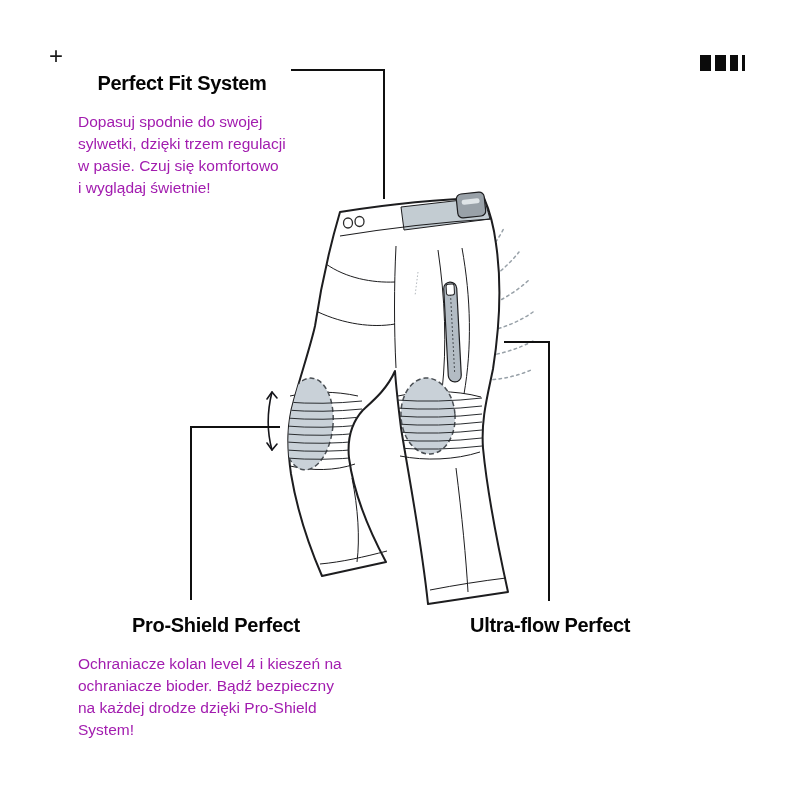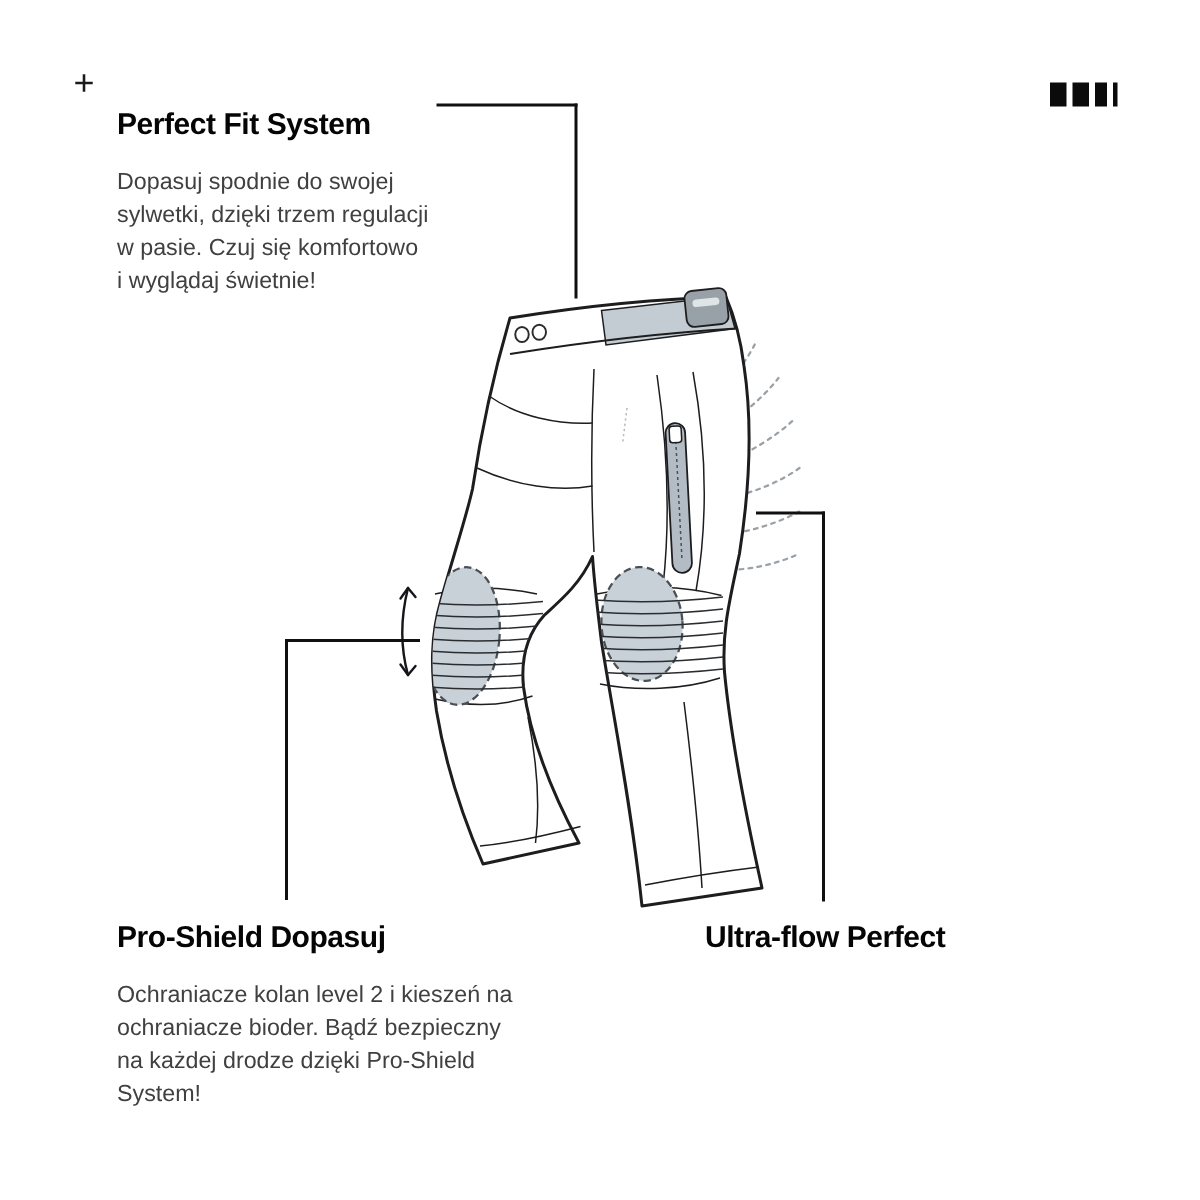--- a/index.html
+++ b/index.html
@@ -15,24 +15,24 @@
     color: #1a1a1a; line-height: 1; cursor: pointer; z-index: 12;
   }
   .logo { left: 700px; top: 55px; display: flex; gap: 4px; align-items: center; height: 16px; z-index: 12; }
   .logo .bar { background: #0b0b0b; height: 16px; }
   .logo .b1, .logo .b2 { width: 11px; }
   .logo .b3 { width: 8px; }
   .logo .b4 { width: 3px; }
   .feature { z-index: 10; }
   .feature h2 {
     margin: 0; font-size: 20px; font-weight: 700;
-    color: #050505; letter-spacing: -0.3px; line-height: 26px;
+    color: #050505; letter-spacing: -0.3px; line-height: 26px; text-align: center;
   }
   .feature p {
-    margin: 15px 0 0; font-size: 15.5px; line-height: 22px; color: #404040;
+    margin: 15px 0 0; font-size: 15.5px; line-height: 22px; color: #a21caf;
   }
   #f1 { left: 78px; top: 70px; } #f1 p { width: 208px; }
   #f2 { left: 78px; top: 612px; } #f2 p { width: 276px; }
   #f3 { left: 470px; top: 612px; } #f3 p { width: 286px; }
   .cline { background: #101010; z-index: 6; }
   #l1h { left: 291px; top: 69px;  width: 94px; height: 2px; }
   #l1v { left: 383px; top: 69px;  width: 2px;  height: 130px; }
   #l2h { left: 190px; top: 426px; width: 90px; height: 2px; }
   #l2v { left: 190px; top: 426px; width: 2px;  height: 174px; }
   #l3h { left: 504px; top: 341px; width: 46px; height: 2px; }
@@ -59,22 +59,22 @@
   <div class="abs cline" id="l2v"></div>
   <div class="abs cline" id="l3h"></div>
   <div class="abs cline" id="l3v"></div>
 
   <div class="abs feature" id="f1">
     <h2>Perfect Fit System</h2>
     <p>Dopasuj spodnie do swojej sylwetki, dzięki trzem regulacji w pasie. Czuj się komfortowo i wyglądaj świetnie!</p>
   </div>
 
   <div class="abs feature" id="f2">
-    <h2>Pro-Shield Dopasuj</h2>
-    <p>Ochraniacze kolan level 2 i kieszeń na ochraniacze bioder. Bądź bezpieczny na każdej drodze dzięki Pro-Shield System!</p>
+    <h2>Pro-Shield Perfect</h2>
+    <p>Ochraniacze kolan level 4 i kieszeń na ochraniacze bioder. Bądź bezpieczny na każdej drodze dzięki Pro-Shield System!</p>
   </div>
 
   <div class="abs feature" id="f3">
     <h2>Ultra-flow Perfect</h2>
   </div>
 
   <svg class="abs pants" width="290" height="430" viewBox="0 0 290 430" aria-hidden="true">
     <defs>
       <clipPath id="pclip">
         <path d="M80,26 C130,18 180,13 224,12 C231,28 234,42 236,58 C242,98 240,138 233,183 C227,212 221,234 223,262 C227,304 237,356 248,406 L168,418 C161,352 149,292 141,242 C138,218 136,200 135,185 C127,203 114,214 103,224 C92,236 87,252 89,272 C94,310 111,348 126,376 L62,390 C49,360 37,324 31,288 C27,260 27,238 34,214 C43,182 51,158 55,140 C61,100 70,60 80,26 Z"></path>

